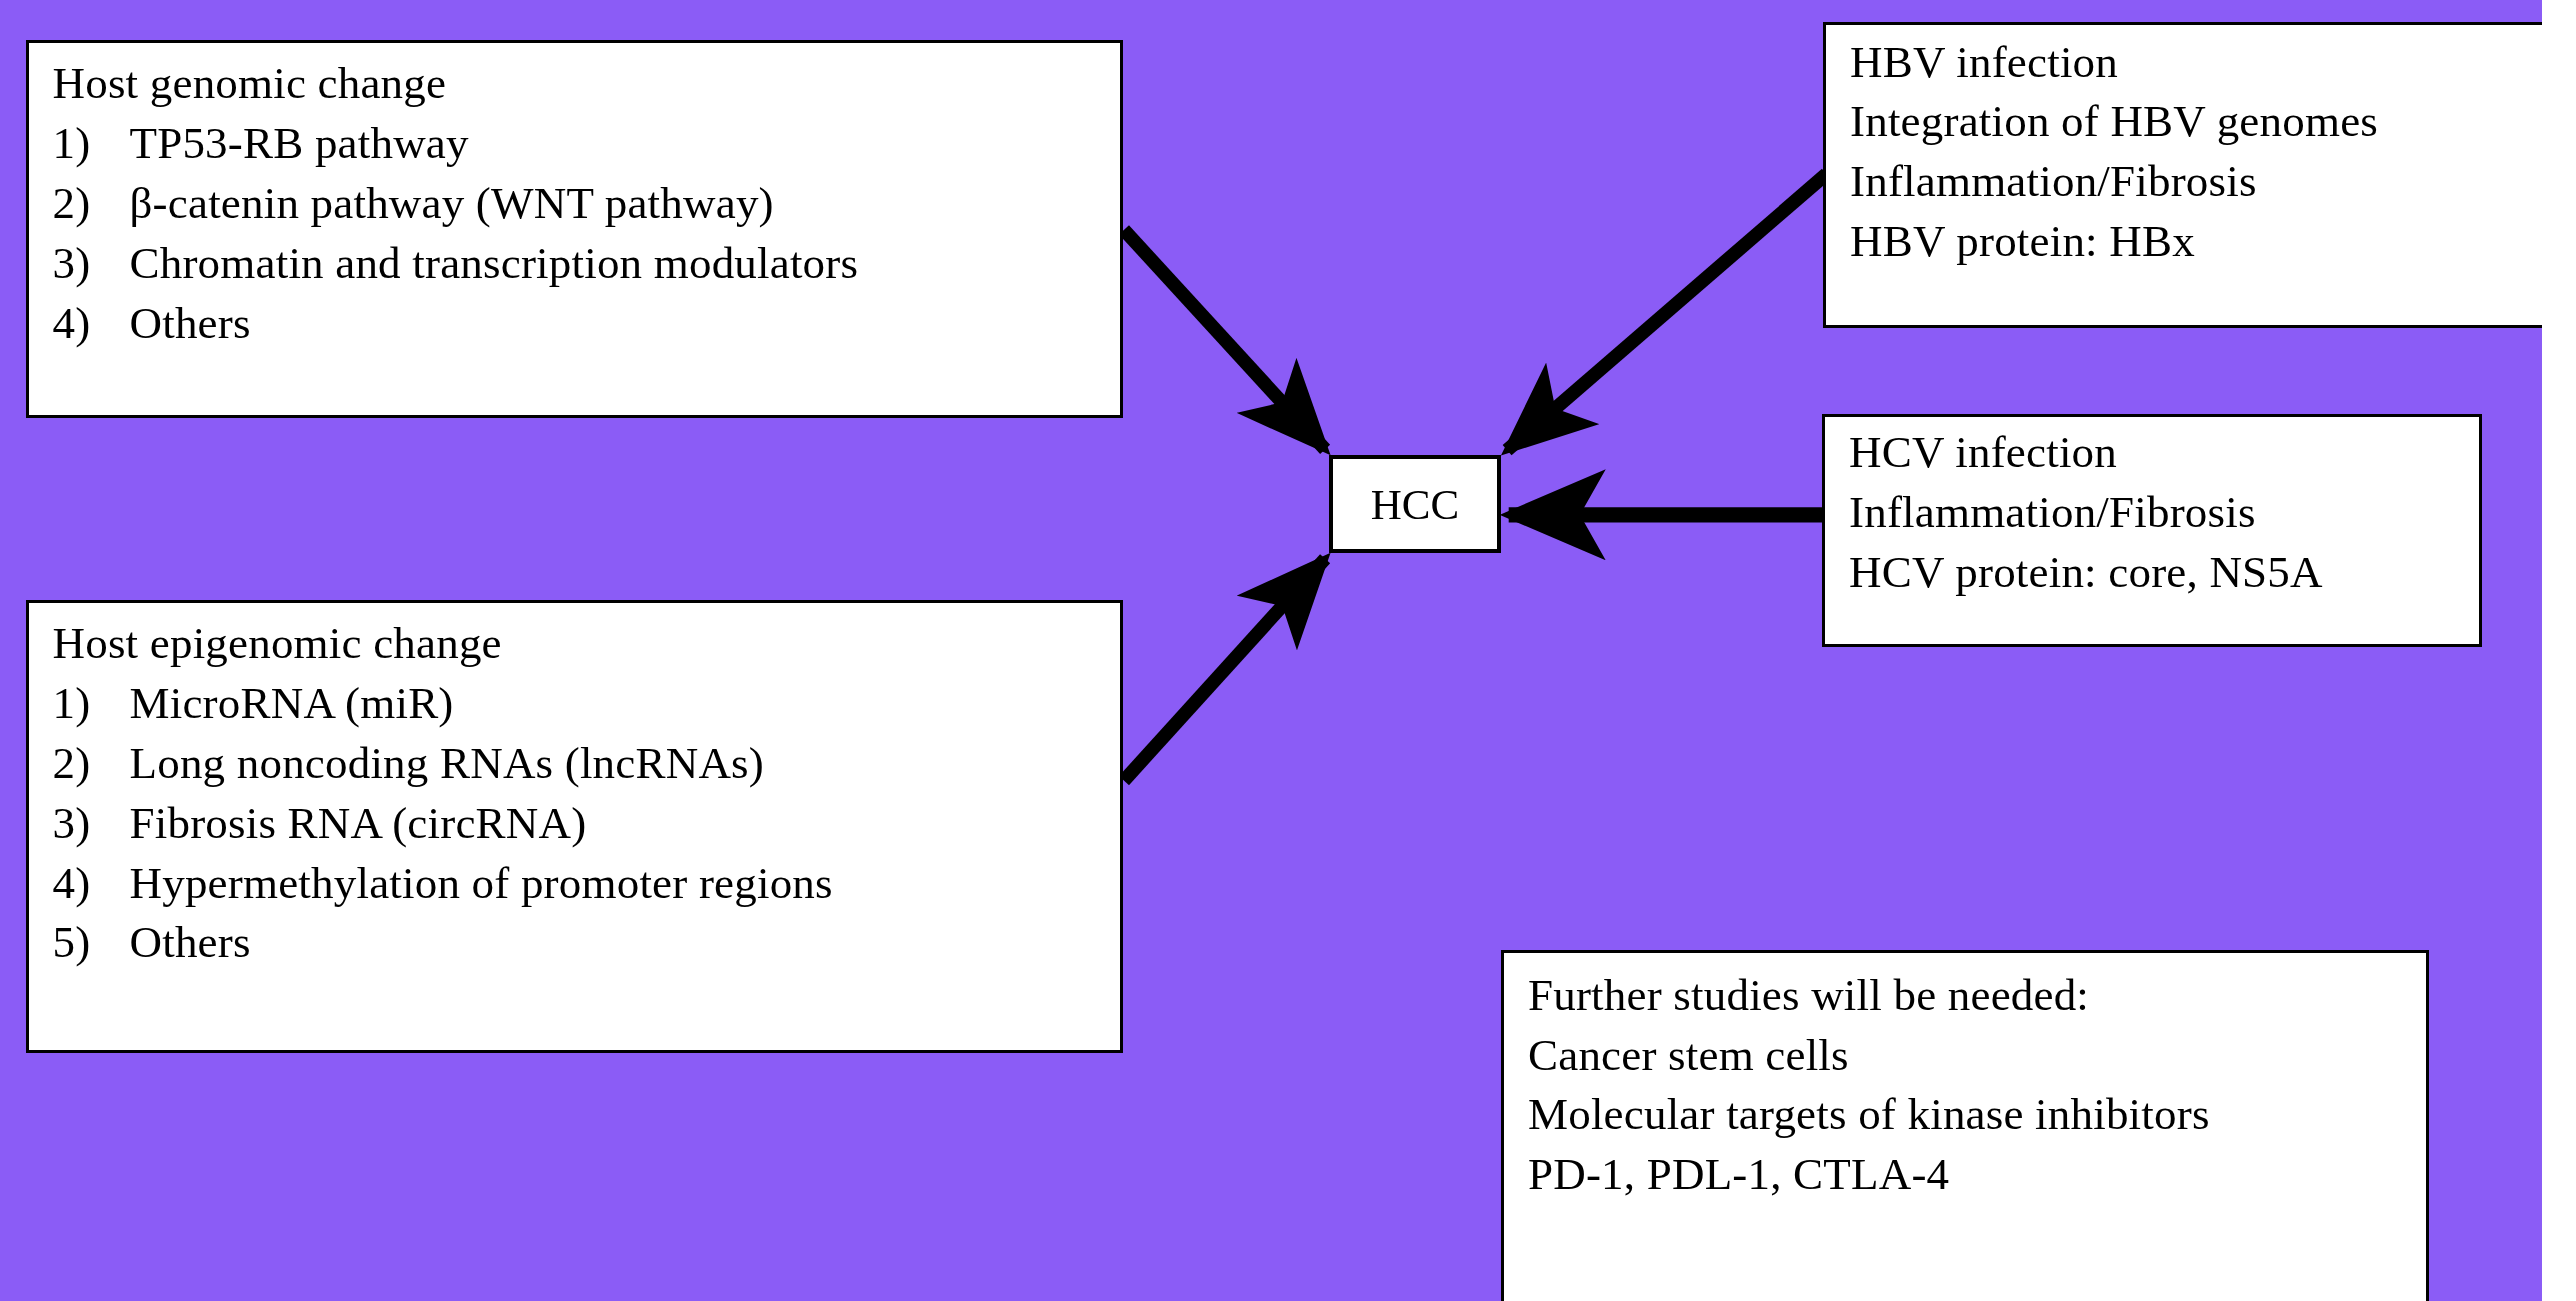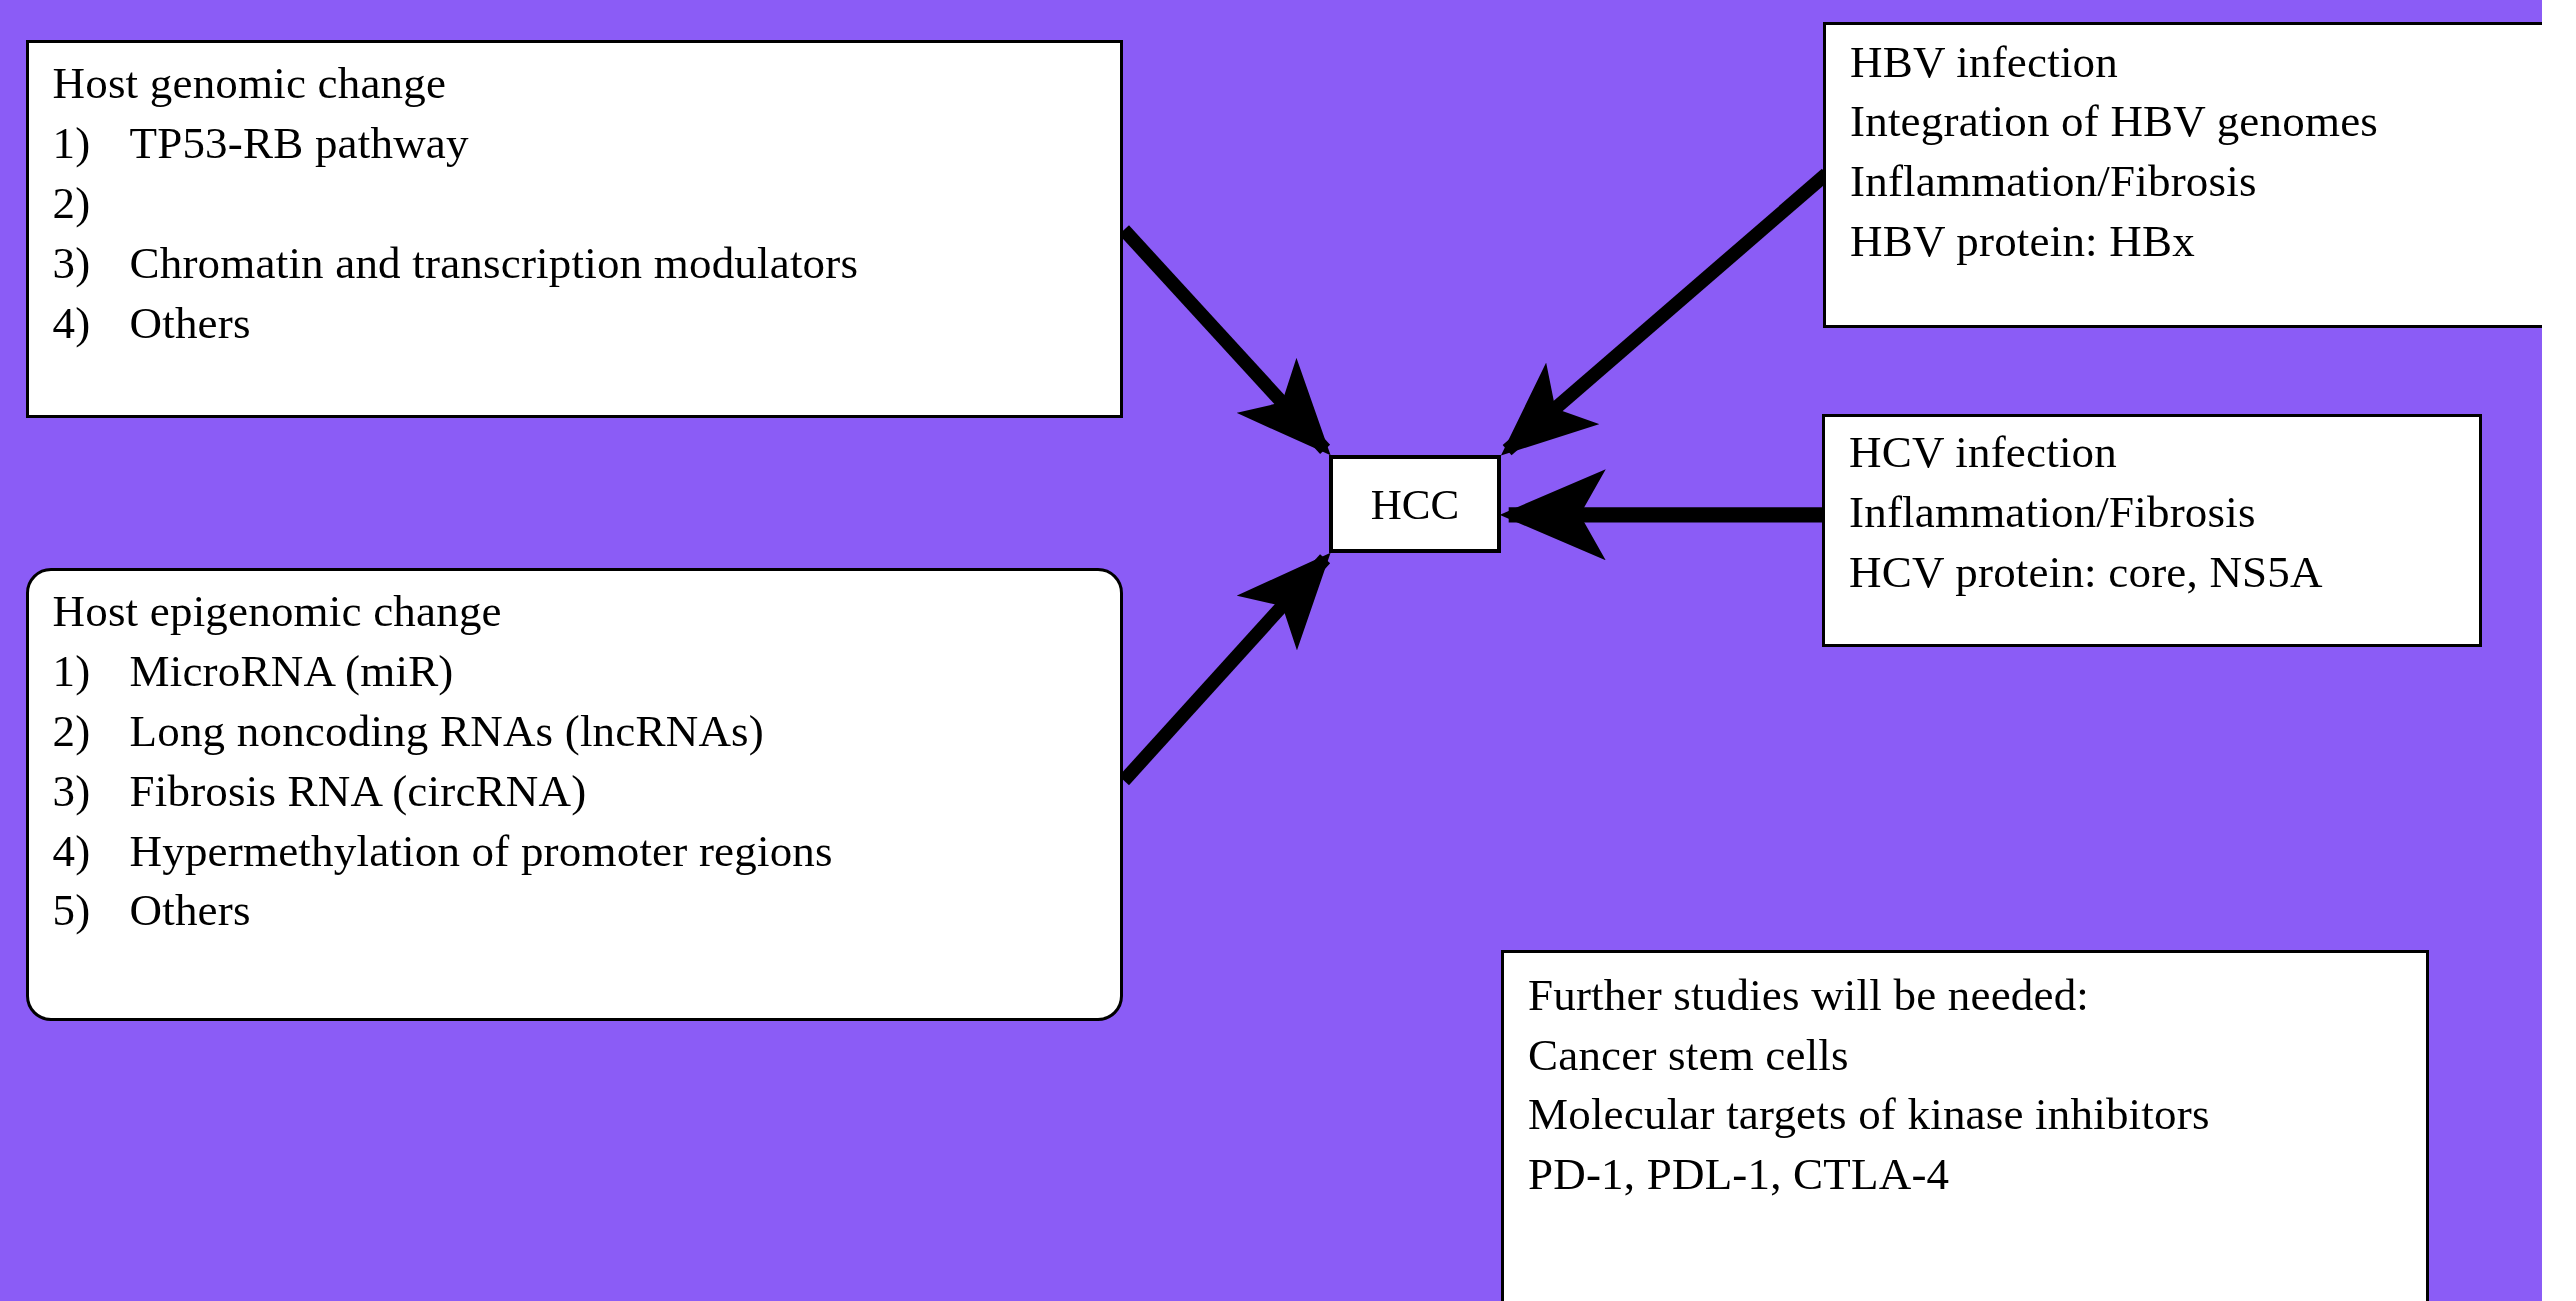--- a/index.html
+++ b/index.html
@@ -86,32 +86,33 @@
   </svg>
 
   <div class="box" id="genomic-box" style="left:25.5px; top:40px; width:1097px; height:378px;">
     <div class="line">Host genomic change</div>
     <div class="line numbered">
       <span class="num">1)</span>
       <span>TP53-RB pathway</span>
     </div>
     <div class="line numbered">
       <span class="num">2)</span>
+      <span>β-catenin pathway (WNT pathway)</span>
     </div>
     <div class="line numbered">
       <span class="num">3)</span>
       <span>Chromatin and transcription modulators</span>
     </div>
     <div class="line numbered">
       <span class="num">4)</span>
       <span>Others</span>
     </div>
   </div>
 
-  <div class="box" id="epigenomic-box" style="left:25.5px; top:568px; width:1097px; height:453px;border-radius:25px;">
+  <div class="box" id="epigenomic-box" style="left:25.5px; top:600px; width:1097px; height:453px;">
     <div class="line">Host epigenomic change</div>
     <div class="line numbered">
       <span class="num">1)</span>
       <span>MicroRNA (miR)</span>
     </div>
     <div class="line numbered">
       <span class="num">2)</span>
       <span>Long noncoding RNAs (lncRNAs)</span>
     </div>
     <div class="line numbered">

